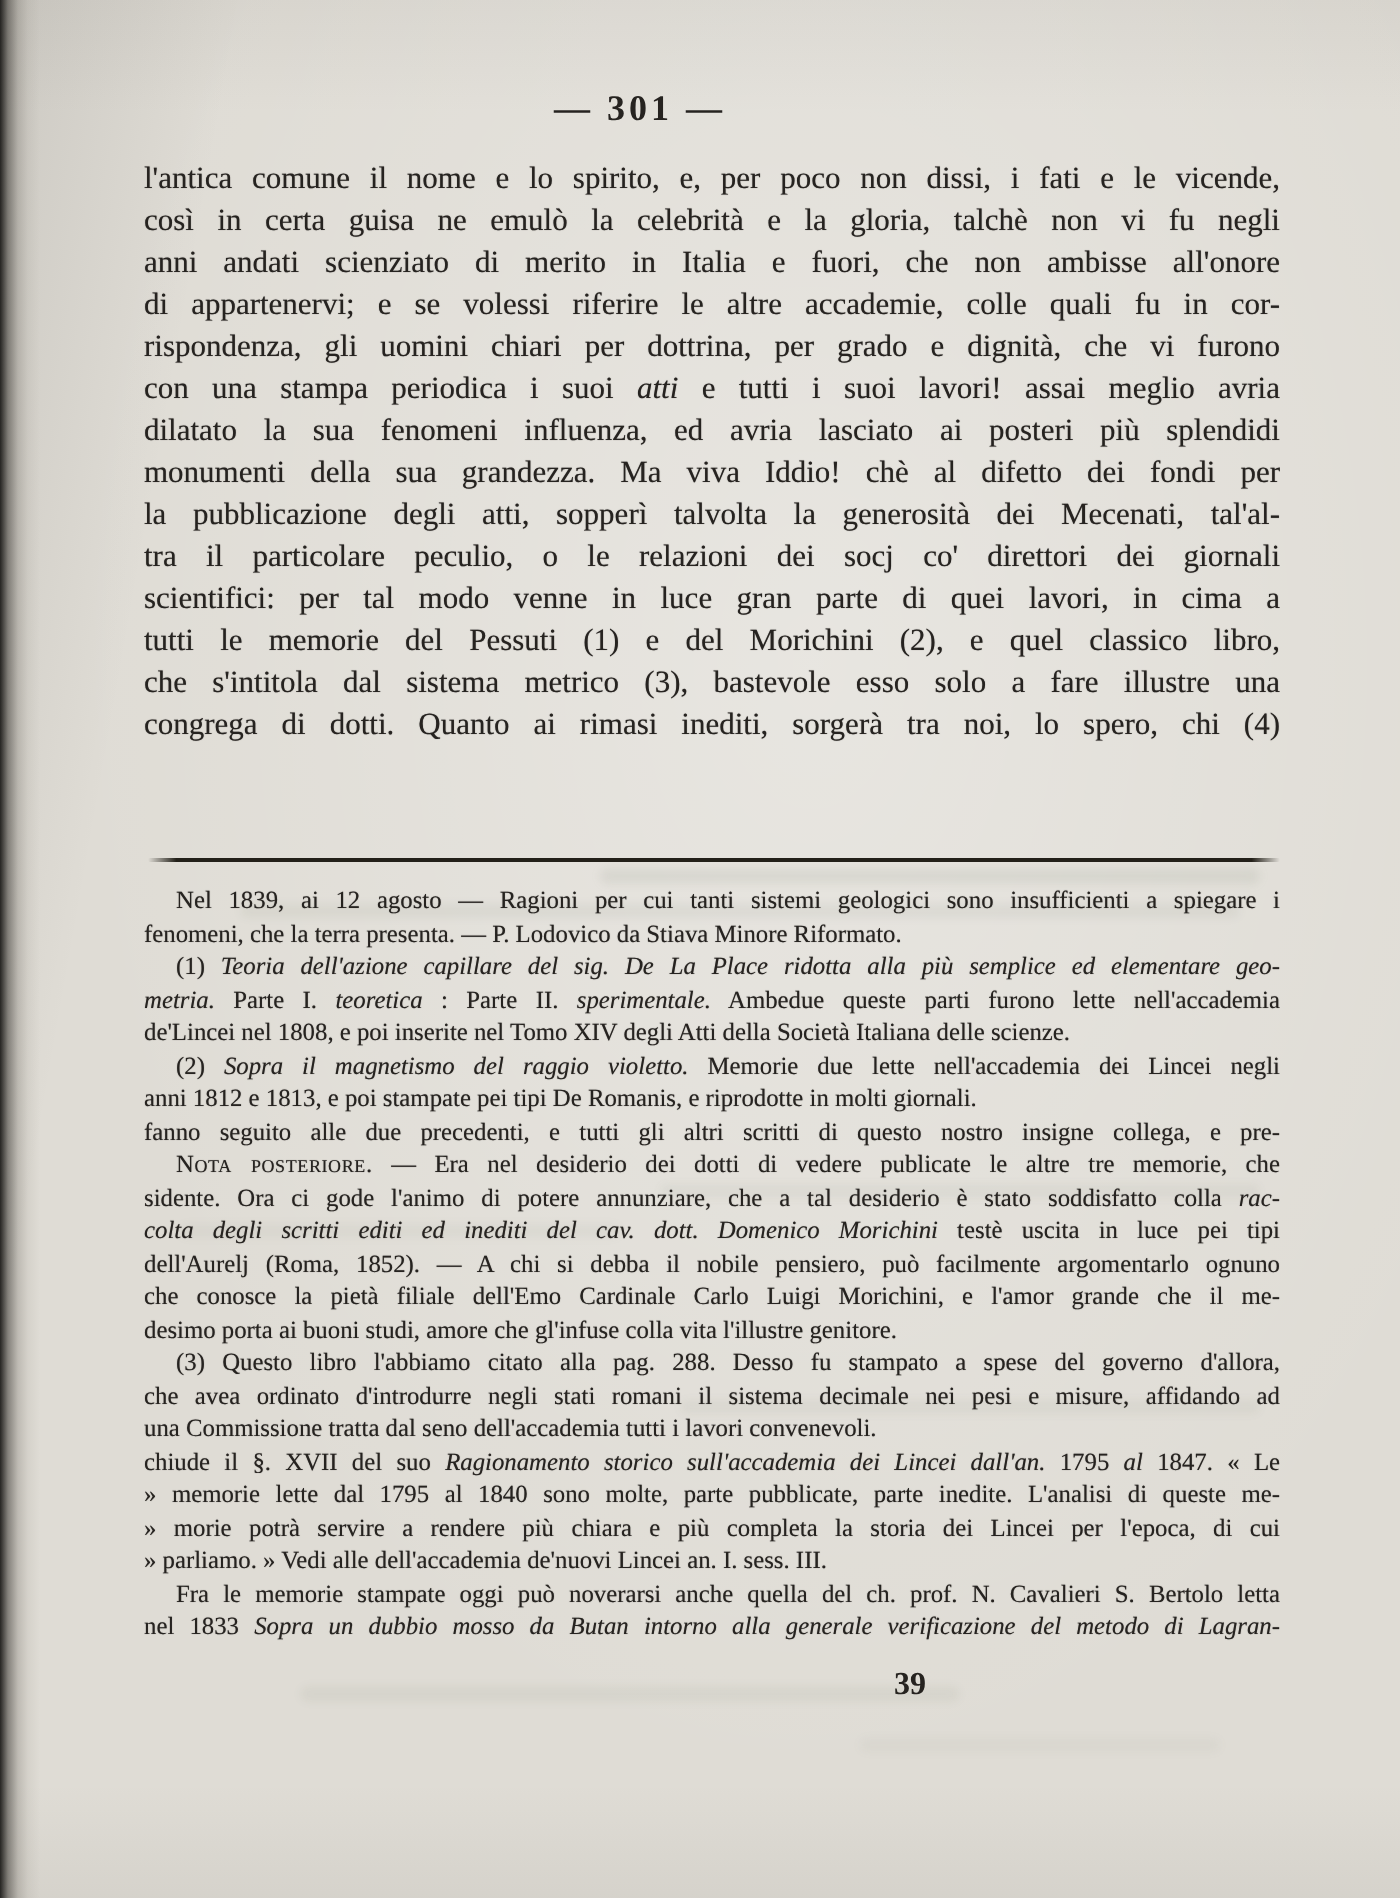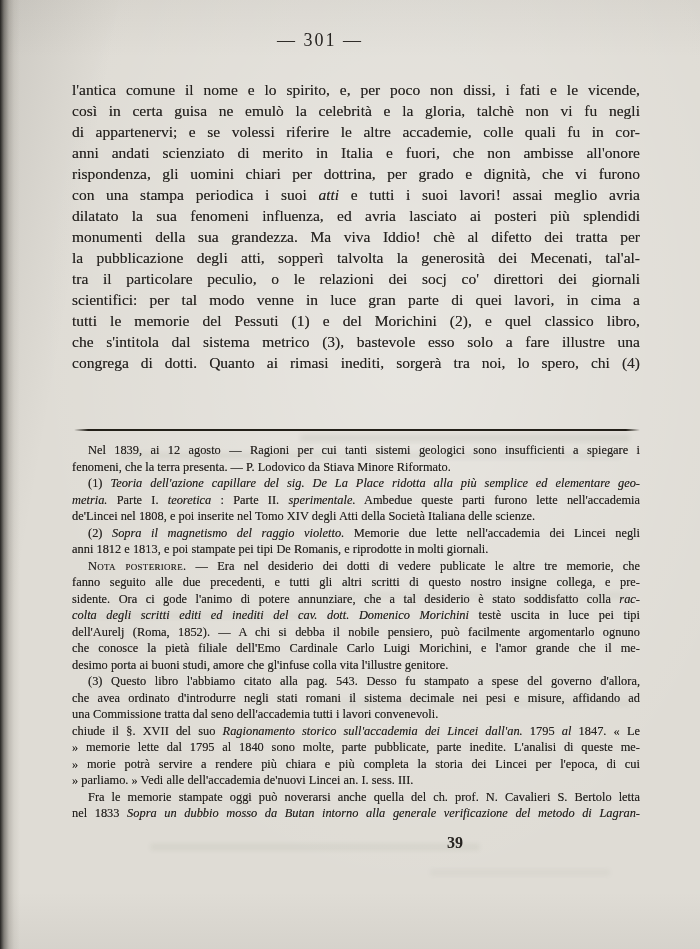--- a/index.html
+++ b/index.html
@@ -20,22 +20,22 @@
   .binding {
     position: absolute; left: 0; top: 0; bottom: 0; width: 20px;
     background: linear-gradient(to right,
       rgba(22,21,19,0.92) 0px,
       rgba(58,55,50,0.55) 4px,
       rgba(105,100,92,0.28) 9px,
       rgba(140,135,125,0.12) 14px,
       rgba(140,135,125,0) 20px);
   }
   .folio {
-    position: absolute; top: 30px; left: 320px; transform: translateX(-50%);
-    font-weight: normal; font-size: 18px; letter-spacing: 2px;
+    position: absolute; top: 44px; left: 320px; transform: translateX(-50%);
+    font-weight: bold; font-size: 18px; letter-spacing: 2px;
     white-space: nowrap;
   }
   .main-text {
     position: absolute; left: 72px; top: 79px; width: 568px;
     font-size: 15.5px;
   }
   .main-text .tline { height: 21px; line-height: 21px; }
   .footnotes {
     position: absolute; left: 72px; top: 442px; width: 568px;
     font-size: 12.4px;
@@ -87,52 +87,52 @@
   <div class="bleed b4"></div>
   <div class="bleed b5"></div>
   <div class="bleed b6"></div>
   <div class="bleed b7"></div>
 
   <div class="folio">— 301 —</div>
 
   <div class="main-text">
       <div class="tline"><span>l'antica comune il nome e lo spirito, e, per poco non dissi, i fati e le vicende,</span></div>
       <div class="tline"><span>così in certa guisa ne emulò la celebrità e la gloria, talchè non vi fu negli</span></div>
+      <div class="tline"><span>anni andati scienziato di merito in Italia e fuori, che non ambisse all'onore</span></div>
       <div class="tline"><span>di appartenervi; e se volessi riferire le altre accademie, colle quali fu in cor-</span></div>
-      <div class="tline"><span>anni andati scienziato di merito in Italia e fuori, che non ambisse all'onore</span></div>
       <div class="tline"><span>rispondenza, gli uomini chiari per dottrina, per grado e dignità, che vi furono</span></div>
       <div class="tline"><span>con una stampa periodica i suoi </span><span class="it">atti</span><span> e tutti i suoi lavori! assai meglio avria</span></div>
       <div class="tline"><span>dilatato la sua fenomeni influenza, ed avria lasciato ai posteri più splendidi</span></div>
-      <div class="tline"><span>monumenti della sua grandezza. Ma viva Iddio! chè al difetto dei tratta per</span></div>
+      <div class="tline"><span>monumenti della sua grandezza. Ma viva Iddio! chè al difetto dei fondi per</span></div>
       <div class="tline"><span>la pubblicazione degli atti, sopperì talvolta la generosità dei Mecenati, tal'al-</span></div>
       <div class="tline"><span>tra il particolare peculio, o le relazioni dei socj co' direttori dei giornali</span></div>
       <div class="tline"><span>scientifici: per tal modo venne in luce gran parte di quei lavori, in cima a</span></div>
       <div class="tline"><span>tutti le memorie del Pessuti (1) e del Morichini (2), e quel classico libro,</span></div>
       <div class="tline"><span>che s'intitola dal sistema metrico (3), bastevole esso solo a fare illustre una</span></div>
       <div class="tline"><span>congrega di dotti. Quanto ai rimasi inediti, sorgerà tra noi, lo spero, chi (4)</span></div>
     </div>
 
   <div class="fnrule"></div>
 
   <div class="footnotes">
       <div class="tline indent"><span>Nel 1839, ai 12 agosto — Ragioni per cui tanti sistemi geologici sono insufficienti a spiegare i</span></div>
       <div class="tline short"><span>fenomeni, che la terra presenta. — P. Lodovico da Stiava Minore Riformato.</span></div>
       <div class="tline indent"><span>(1) </span><span class="it">Teoria dell'azione capillare del sig. De La Place ridotta alla più semplice ed elementare geo-</span></div>
       <div class="tline"><span class="it">metria.</span><span> Parte I. </span><span class="it">teoretica</span><span> : Parte II. </span><span class="it">sperimentale.</span><span> Ambedue queste parti furono lette nell'accademia</span></div>
       <div class="tline short"><span>de'Lincei nel 1808, e poi inserite nel Tomo XIV degli Atti della Società Italiana delle scienze.</span></div>
       <div class="tline indent"><span>(2) </span><span class="it">Sopra il magnetismo del raggio violetto.</span><span> Memorie due lette nell'accademia dei Lincei negli</span></div>
       <div class="tline short"><span>anni 1812 e 1813, e poi stampate pei tipi De Romanis, e riprodotte in molti giornali.</span></div>
+      <div class="tline"><span>fanno seguito alle due precedenti, e tutti gli altri scritti di questo nostro insigne collega, e pre-</span></div>
       <div class="tline indent"><span class="sc">Nota posteriore.</span><span> — Era nel desiderio dei dotti di vedere publicate le altre tre memorie, che</span></div>
-      <div class="tline"><span>fanno seguito alle due precedenti, e tutti gli altri scritti di questo nostro insigne collega, e pre-</span></div>
       <div class="tline"><span>sidente. Ora ci gode l'animo di potere annunziare, che a tal desiderio è stato soddisfatto colla </span><span class="it">rac-</span></div>
       <div class="tline"><span class="it">colta degli scritti editi ed inediti del cav. dott. Domenico Morichini</span><span> testè uscita in luce pei tipi</span></div>
       <div class="tline"><span>dell'Aurelj (Roma, 1852). — A chi si debba il nobile pensiero, può facilmente argomentarlo ognuno</span></div>
       <div class="tline"><span>che conosce la pietà filiale dell'Emo Cardinale Carlo Luigi Morichini, e l'amor grande che il me-</span></div>
       <div class="tline short"><span>desimo porta ai buoni studi, amore che gl'infuse colla vita l'illustre genitore.</span></div>
-      <div class="tline indent"><span>(3) Questo libro l'abbiamo citato alla pag. 543. Desso fu stampato a spese del governo d'allora,</span></div>
+      <div class="tline indent"><span>(3) Questo libro l'abbiamo citato alla pag. 288. Desso fu stampato a spese del governo d'allora,</span></div>
       <div class="tline"><span>che avea ordinato d'introdurre negli stati romani il sistema decimale nei pesi e misure, affidando ad</span></div>
       <div class="tline short"><span>una Commissione tratta dal seno dell'accademia tutti i lavori convenevoli.</span></div>
       <div class="tline"><span>chiude il §. XVII del suo </span><span class="it">Ragionamento storico sull'accademia dei Lincei dall'an.</span><span> 1795 </span><span class="it">al</span><span> 1847. « Le</span></div>
       <div class="tline"><span>» memorie lette dal 1795 al 1840 sono molte, parte pubblicate, parte inedite. L'analisi di queste me-</span></div>
       <div class="tline"><span>» morie potrà servire a rendere più chiara e più completa la storia dei Lincei per l'epoca, di cui</span></div>
       <div class="tline short"><span>» parliamo. » Vedi alle dell'accademia de'nuovi Lincei an. I. sess. III.</span></div>
       <div class="tline indent"><span>Fra le memorie stampate oggi può noverarsi anche quella del ch. prof. N. Cavalieri S. Bertolo letta</span></div>
       <div class="tline"><span>nel 1833 </span><span class="it">Sopra un dubbio mosso da Butan intorno alla generale verificazione del metodo di Lagran-</span></div>
     </div>
 

